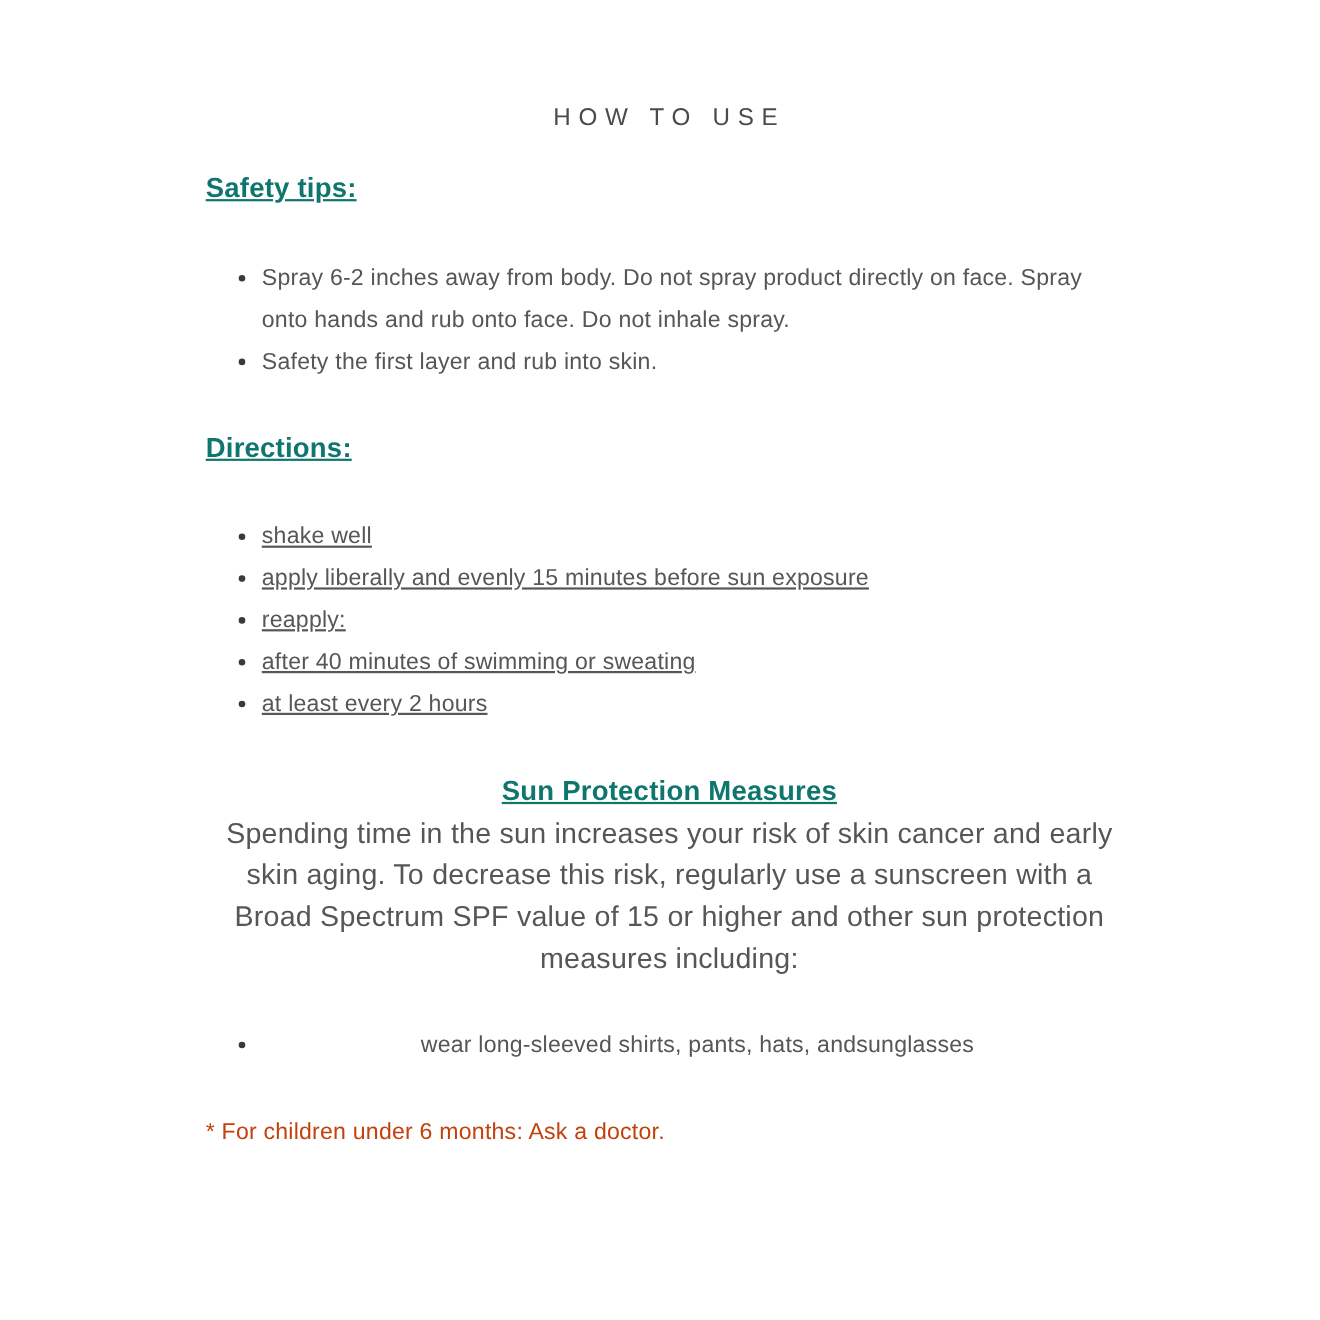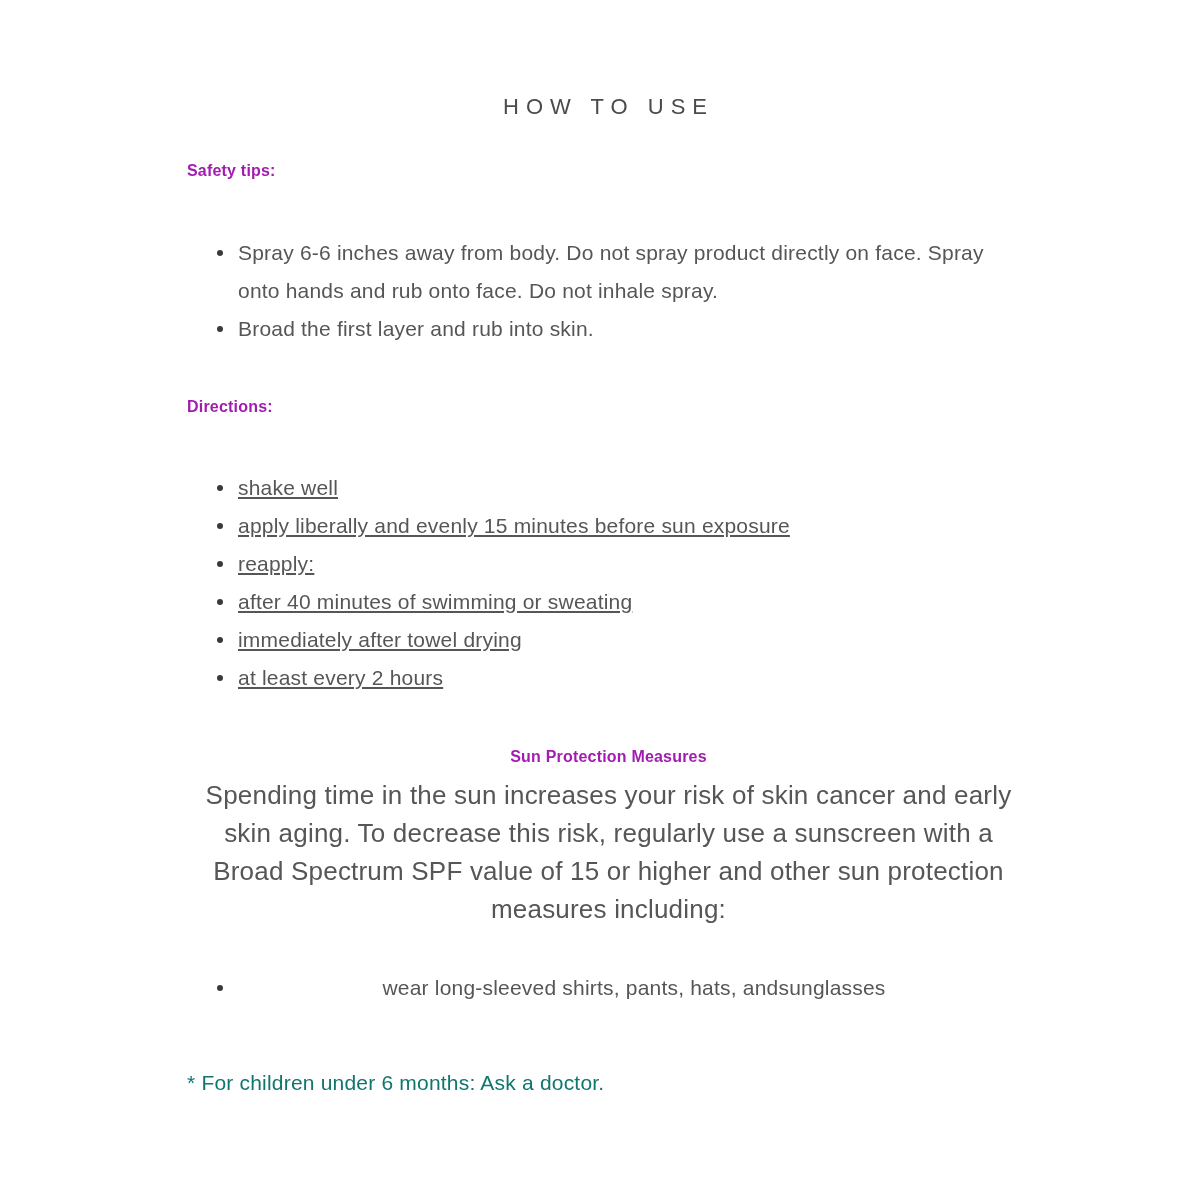--- a/index.html
+++ b/index.html
@@ -24,25 +24,26 @@
     margin: 0;
     font-size: 22px;
     line-height: 30px;
     font-weight: 400;
     letter-spacing: 7px;
     text-align: center;
     color: #4b4b4b;
   }
   .heading {
     margin: 0;
-    font-size: 16px;
+    font-size: 25px;
     line-height: 38px;
     font-weight: 700;
-    color: #a21caf;
+    color: #0f766e;
     letter-spacing: 0.2px;
+    text-decoration: underline;
   }
   .bullets {
     list-style: none;
     margin: 0;
     padding: 0 0 0 28px;
     font-size: 21px;
     line-height: 38px;
     color: #565656;
     letter-spacing: 0.2px;
   }
@@ -61,57 +62,56 @@
     background: #3a3a3a;
   }
   .paragraph {
     margin: 0;
     font-size: 26px;
     line-height: 38px;
     color: #565656;
     letter-spacing: 0.2px;
   }
   .footnote {
-    margin: 57px 0 0 0;
+    margin: 41px 0 0 0;
     font-size: 21px;
     line-height: 38px;
-    color: #0f766e;
+    color: #c2410c;
     letter-spacing: 0.2px;
   }
   section.safety { margin-top: 30px; }
   section.safety .bullets { margin-top: 44px; }
   section.directions { margin-top: 40px; }
   section.directions .bullets { margin-top: 43px; text-decoration: underline; }
   section.sun { margin-top: 41px; text-align: center; }
   section.sun .bullets { margin-top: 41px; }
 </style>
 </head>
 <body>
 
 <div class="page">
   <div class="content">
 
     <h1 class="title">HOW TO USE</h1>
 
     <section class="safety">
       <h2 class="heading">Safety tips:</h2>
       <ul class="bullets">
-          <li>Spray 6-6 inches away from body. Do not spray product directly on face. Spray onto hands and rub onto face. Do not inhale spray.</li>
-          <li>Broad the first layer and rub into skin.</li>
+          <li>Spray 6-2 inches away from body. Do not spray product directly on face. Spray onto hands and rub onto face. Do not inhale spray.</li>
+          <li>Safety the first layer and rub into skin.</li>
         </ul>
     </section>
 
     <section class="directions">
       <h2 class="heading">Directions:</h2>
       <ul class="bullets">
           <li>shake well</li>
           <li>apply liberally and evenly 15 minutes before sun exposure</li>
           <li>reapply:</li>
           <li>after 40 minutes of swimming or sweating</li>
-          <li>immediately after towel drying</li>
           <li>at least every 2 hours</li>
         </ul>
     </section>
 
     <section class="sun">
       <h2 class="heading">Sun Protection Measures</h2>
       <p class="paragraph">Spending time in the sun increases your risk of skin cancer and early skin aging. To decrease this risk, regularly use a sunscreen with a Broad Spectrum SPF value of 15 or higher and other sun protection measures including:</p>
       <ul class="bullets">
           <li>wear long-sleeved shirts, pants, hats, andsunglasses</li>
         </ul>

